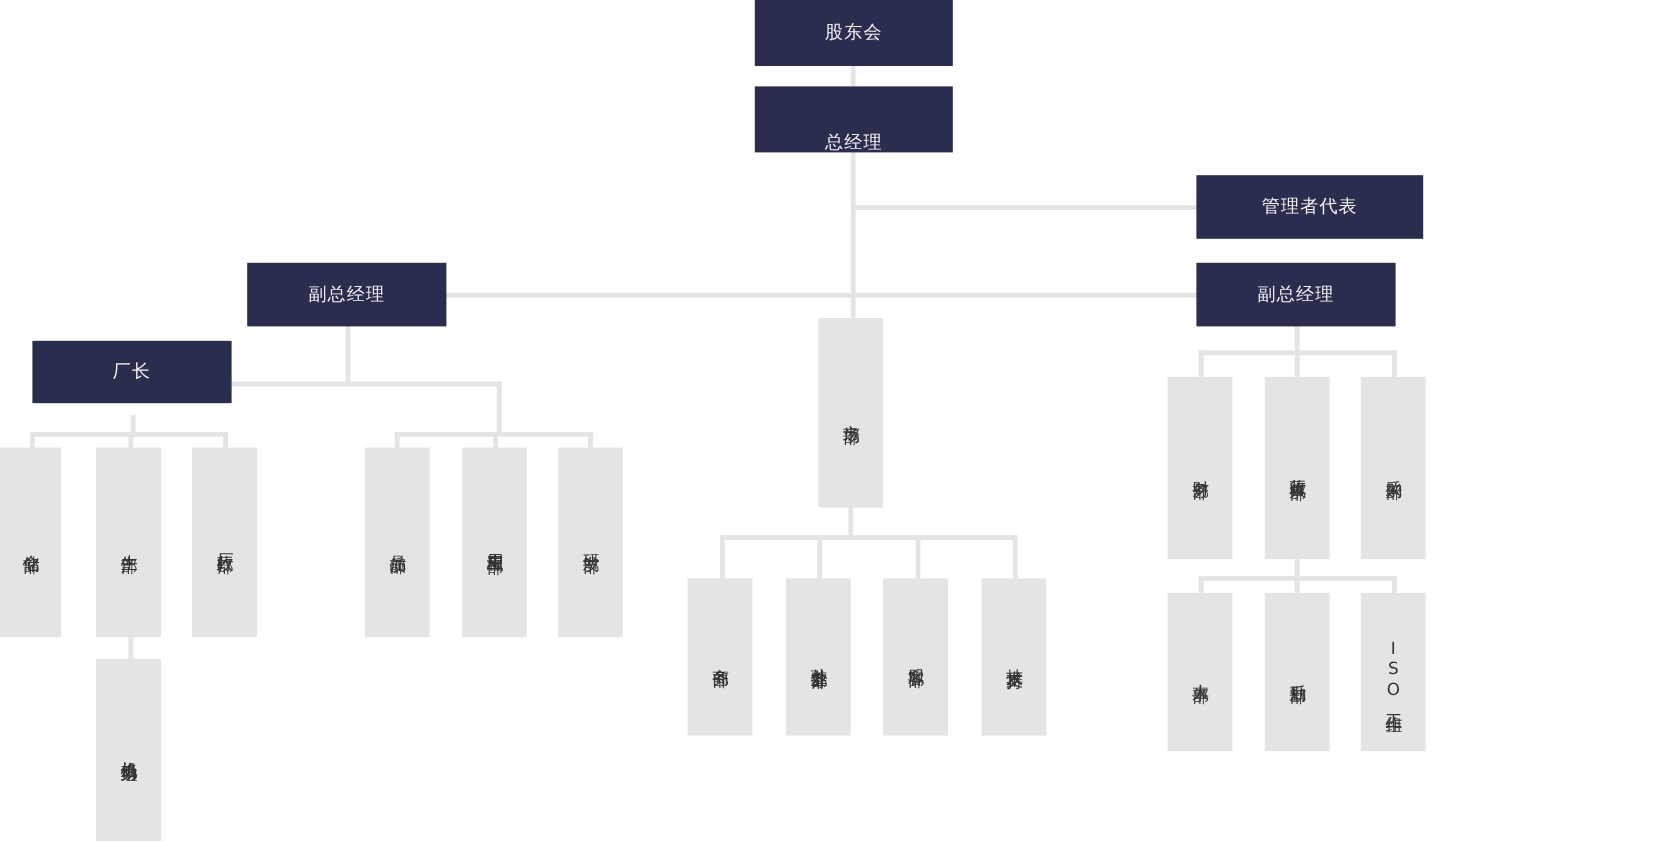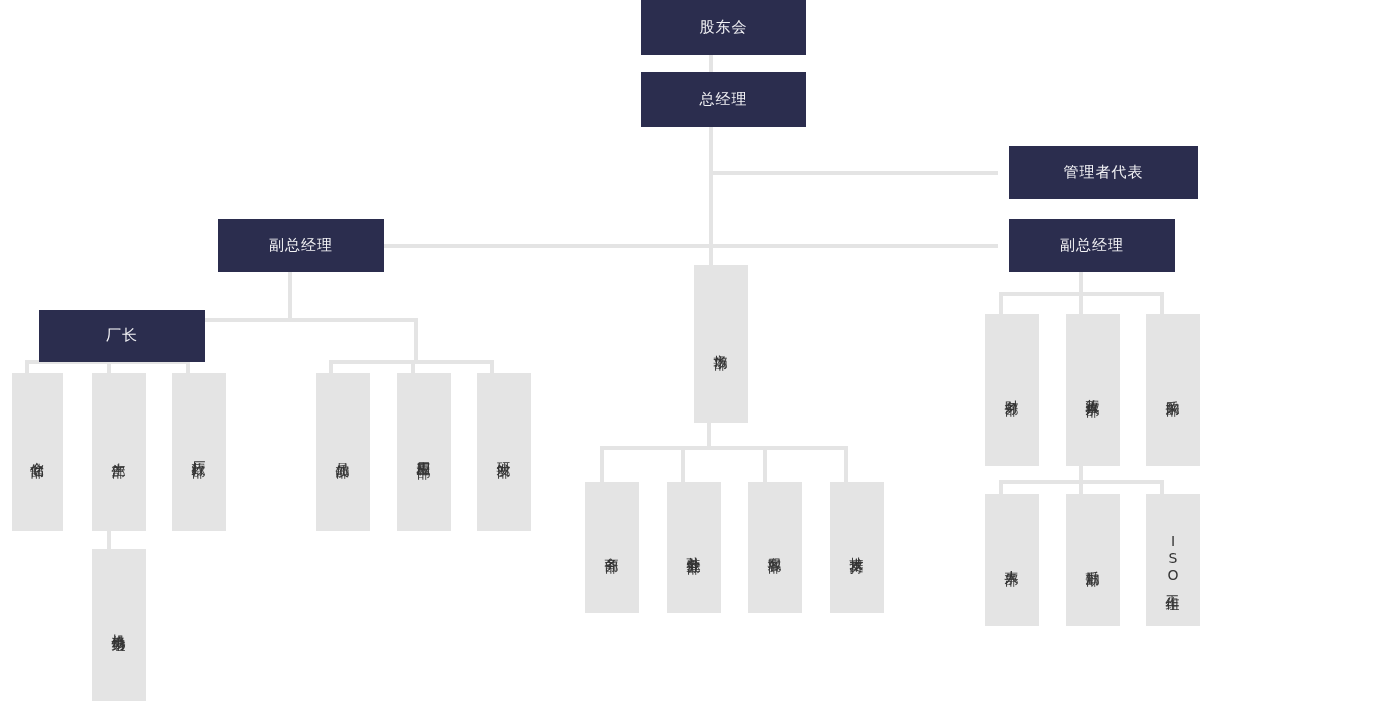--- a/index.html
+++ b/index.html
@@ -20,21 +20,20 @@
   }
   
   .node {
     position: absolute;
     box-sizing: border-box;
     display: flex;
     align-items: center;
     justify-content: center;
     text-align: center;
     line-height: 1.15;
-    margin-left: 12px;
   }
   .node.dark {
     background: #2b2d4e;
     color: #f2f2f5;
     font-size: 15px;
     letter-spacing: 1px;
   }
   .node.grey {
     background: #e4e4e4;
     color: #333333;
@@ -111,37 +110,37 @@
   <div class="conn v" style="left:1079px; top:466px; height:18px;"></div>
   <div class="conn h" style="left:999px; top:480px; width:165px;"></div>
   <div class="conn v" style="left:999px; top:480px; height:14px;"></div>
   <div class="conn v" style="left:1079px; top:480px; height:14px;"></div>
   <div class="conn v" style="left:1160px; top:480px; height:14px;"></div>
 
   <div class="node dark" style="left:629px; top:0px; width:165px; height:55px;">
     <span class="label">股东会</span>
   </div>
 
-  <div class="node dark" style="left:629px; top:72px; width:165px; height:55px;">
+  <div class="node dark" style="left:629px; top:72px; width:165px; height:55px;align-items:flex-end;">
     <span class="label">总经理</span>
   </div>
 
   <div class="node dark" style="left:997px; top:146px; width:189px; height:53px;">
     <span class="label">管理者代表</span>
   </div>
 
   <div class="node dark" style="left:206px; top:219px; width:166px; height:53px;">
     <span class="label">副总经理</span>
   </div>
 
   <div class="node dark" style="left:997px; top:219px; width:166px; height:53px;">
     <span class="label">副总经理</span>
   </div>
 
-  <div class="node dark" style="left:27px; top:310px; width:166px; height:52px;">
+  <div class="node dark" style="left:27px; top:284px; width:166px; height:52px;">
     <span class="label">厂长</span>
   </div>
 
   <div class="node grey vertical" style="left:0px; top:373px; width:51px; height:158px;">
     <span class="label">仓储部</span>
   </div>
 
   <div class="node grey vertical" style="left:80px; top:373px; width:54px; height:158px;">
     <span class="label">生产部</span>
   </div>

